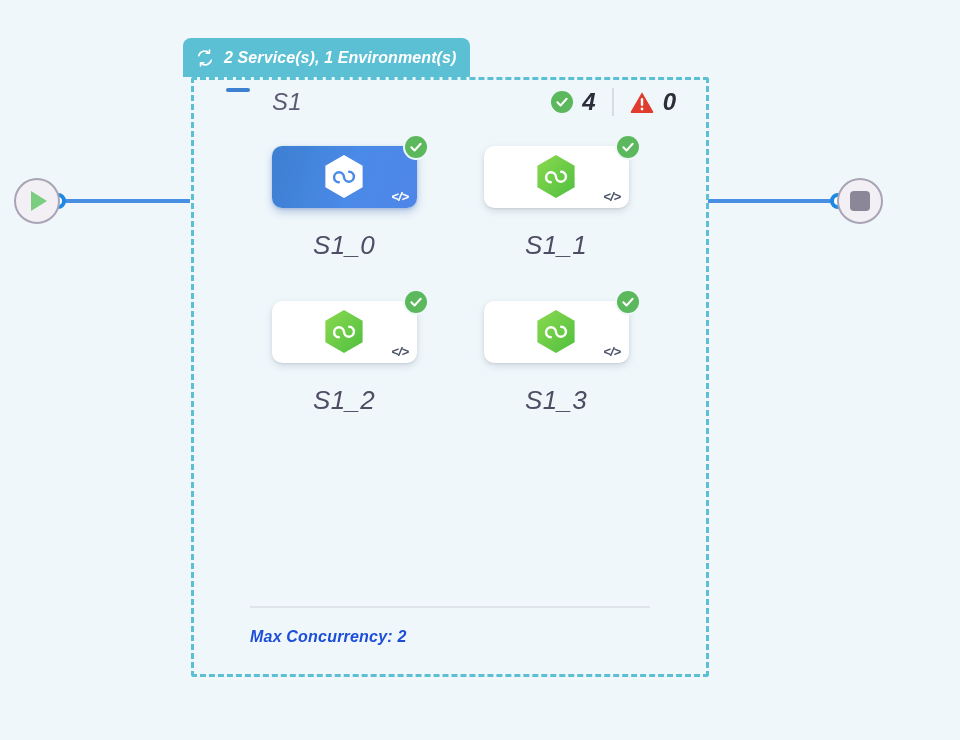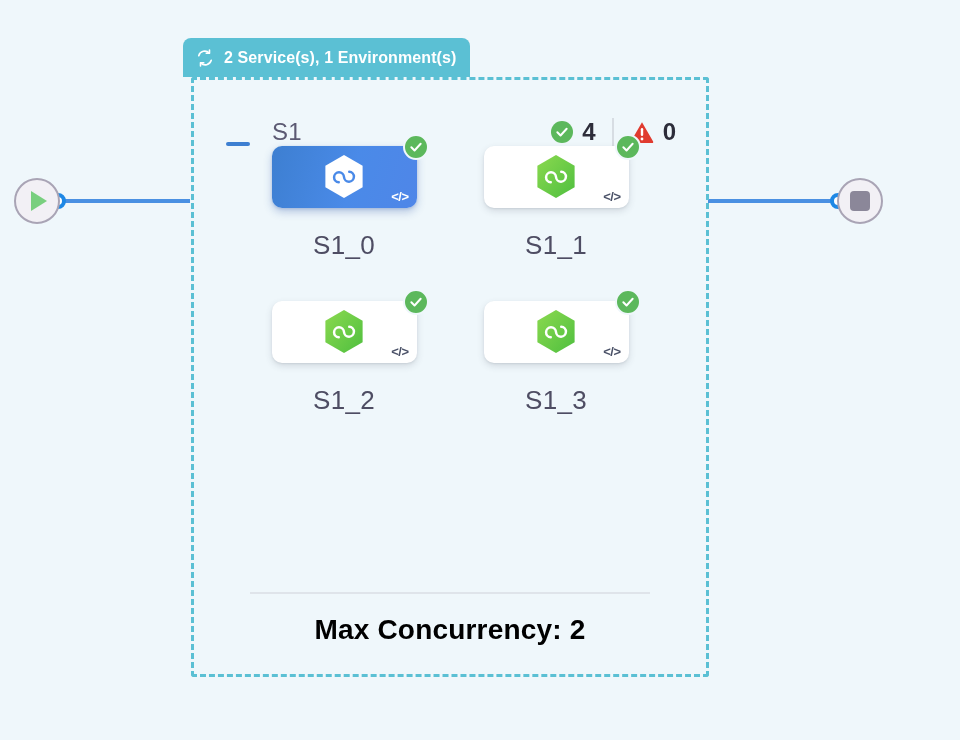--- a/index.html
+++ b/index.html
@@ -2,21 +2,21 @@
 <html><head>
 <meta charset="utf-8">
 <style>
   * { box-sizing: border-box; margin: 0; padding: 0; }
   html, body {
     width: 960px; height: 740px;
     background: #eff7fb;
     font-family: "Liberation Sans", sans-serif;
     overflow: hidden;
   }
-  #canvas { position: relative; width: 808px; height: 740px; }
+  #canvas { position: relative; width: 808px; height: 740px; font-style: italic; }
 
   
   .conn-line { position: absolute; height: 4px; background: #4a90e2; }
   .conn-line.left  { left: 64px;  top: 199px; width: 126px; }
   .conn-line.right { left: 708px; top: 199px; width: 132px; }
 
   .ring {
     position: absolute; width: 16px; height: 16px; border-radius: 50%;
     background: #ffffff; border: 4px solid #1e88e5; top: 193px;
   }
@@ -56,22 +56,22 @@
   .group-box {
     position: absolute; left: 191px; top: 77px;
     width: 518px; height: 600px;
     border: 3px dashed #5bc0d4;
     border-radius: 3px;
     background: transparent;
   }
 
   
   .group-head {
-    position: absolute; left: 0; top: 0; right: 0; height: 66px;
-    display: flex; align-items: flex-end; padding: 0 30px 0 32px;
+    position: absolute; left: 0; top: 8px; right: 0; height: 66px;
+    display: flex; align-items: flex-start; padding: 0 30px 0 32px;
   }
   .collapse-dash {
     width: 24px; height: 4px; border-radius: 2px; background: #3d7fd1;
     flex: 0 0 auto;
   }
   .group-title {
     margin-left: 22px; font-size: 24px; font-weight: 500; color: #5c5a73;
     letter-spacing: .3px;
   }
   .status-group { margin-left: auto; display: flex; align-items: center; gap: 0; }
@@ -116,22 +116,22 @@
   .node.selected .code-glyph { color: #ffffff; }
   .node-label {
     margin-top: 22px; font-size: 26px; font-weight: 500;
     color: #4e4d63; letter-spacing: .3px;
   }
 
   
   .group-footer { position: absolute; left: 0; right: 0; bottom: 28px; padding: 0 56px; }
   .footer-rule { height: 2px; background: #dfe4ea; margin-bottom: 20px; }
   .footer-text {
-    text-align: center; font-size: 28px; font-weight: 700;
-    color: #000000; letter-spacing: .2px;
+    text-align: left; font-size: 16px; font-weight: 700;
+    color: #1d4ed8; letter-spacing: .2px;
   }
 </style>
 </head>
 <body>
 
 <div id="canvas">
 
   <div class="conn-line left"></div>
   <div class="ring left"></div>
   <div class="conn-line right"></div>

